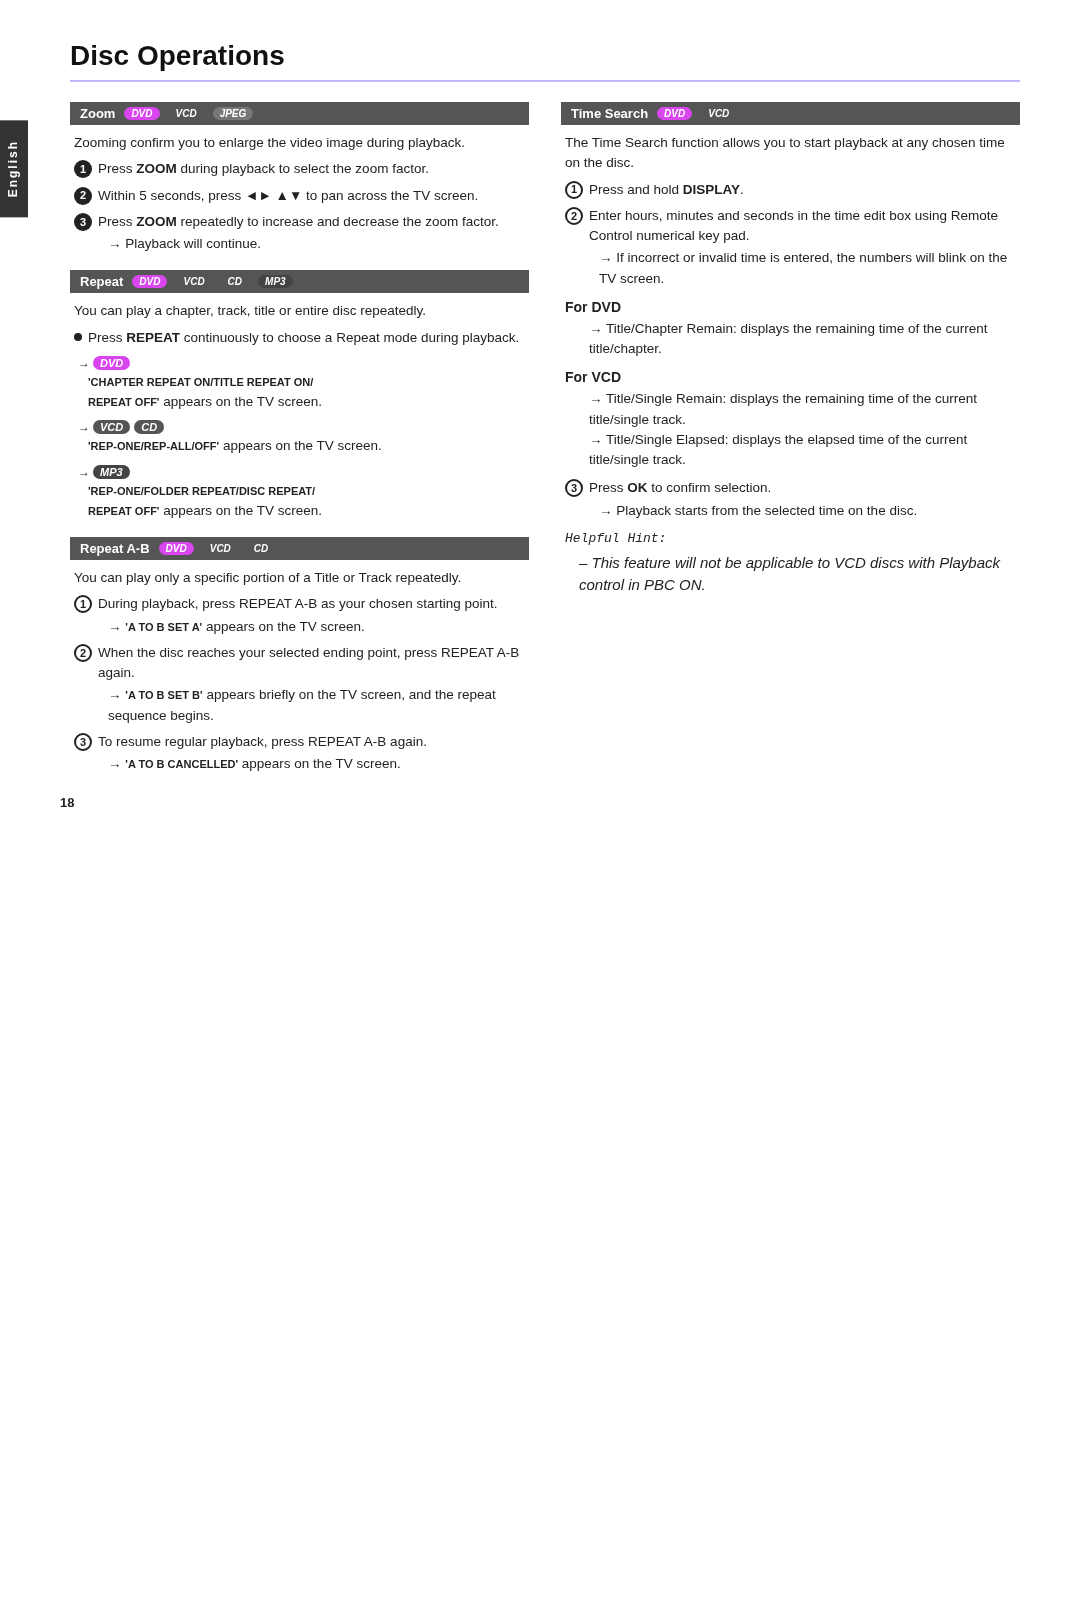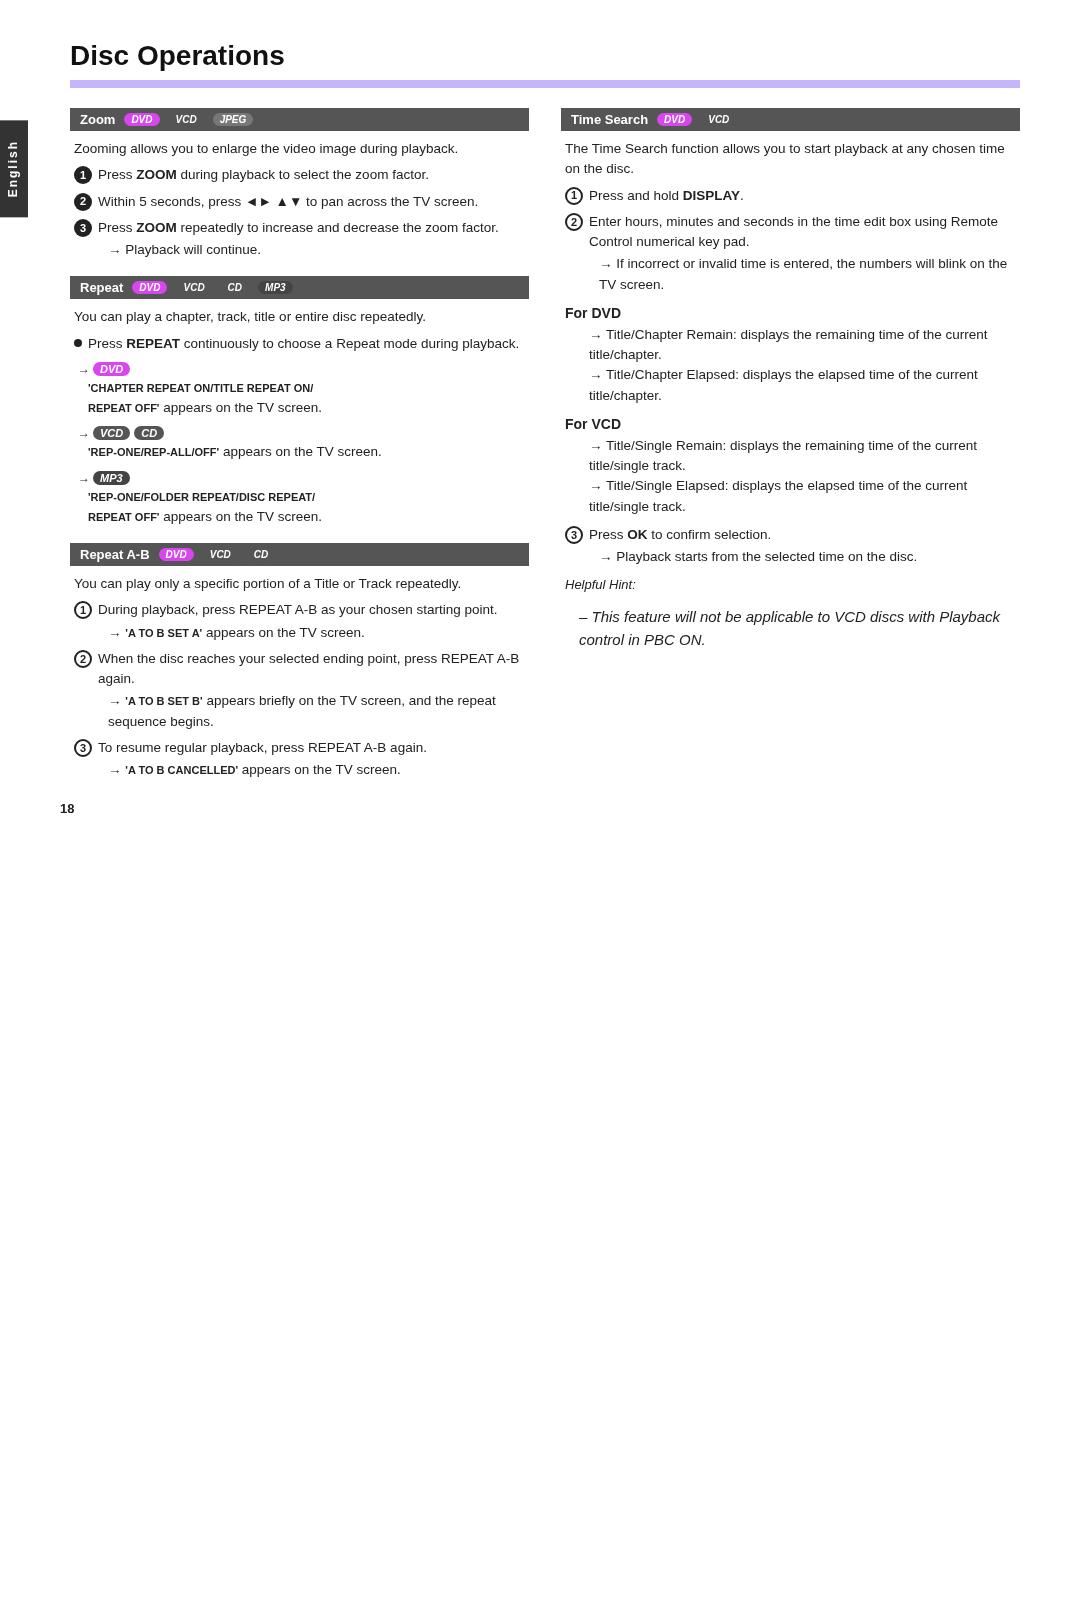--- a/index.html
+++ b/index.html
@@ -30,21 +30,21 @@
       transform: rotate(180deg);
       text-align: center;
       padding: 20px 6px;
       letter-spacing: 2px;
     }
     
     .page-title {
       font-size: 28px;
       font-weight: bold;
       color: #111;
-      border-bottom: 8px solid #c4b5fd;
+      border-bottom: 2px solid #c4b5fd;
       padding-bottom: 8px;
       margin-bottom: 20px;
     }
     
     .columns {
       display: flex;
       gap: 32px;
     }
     .col-left {
       flex: 1;
@@ -181,21 +181,22 @@
       font-size: 13px;
       font-weight: bold;
     }
     
     .helpful-hint {
       margin-top: 10px;
     }
     .helpful-hint .hint-title {
       font-style: italic;
       font-size: 13px;
-      margin-bottom: 14px;
+      margin-bottom: 6px;
+      font-family: Liberation Mono, monospace;
     }
     .helpful-hint .hint-body {
       font-style: italic;
       font-size: 15px;
       margin-left: 14px;
       line-height: 1.5;
     }
     b { font-weight: bold; }
     .bullet-disc {
       display: inline-block;
@@ -228,21 +229,21 @@
     <div class="col-left">
 
       <div>
         <div class="section-header">
           <span>Zoom</span>
           <span class="badge badge-dvd">DVD</span>
           <span class="badge badge-vcd">VCD</span>
           <span class="badge badge-jpeg">JPEG</span>
         </div>
         <div class="section-body">
-          <p>Zooming allows you to enlarge the video image during playback.</p>
+          <p>Zooming confirm you to enlarge the video image during playback.</p>
           <ol class="steps">
             <li>
               <span class="num">1</span>
               <div class="content">
                 Press <b>ZOOM</b> during playback to select the zoom factor.
               </div>
             </li>
             <li>
               <span class="num">2</span>
               <div class="content">
@@ -361,21 +362,20 @@
               <div class="content">
                 Enter hours, minutes and seconds in the time edit box using Remote Control numerical key pad.
                 <div class="arrow-hint">If incorrect or invalid time is entered, the numbers will blink on the TV screen.</div>
               </div>
             </li>
           </ol>
 
           <div class="for-heading">For DVD</div>
           <div class="indent-block">
             <span class="sub-arrow">Title/Chapter Remain: displays the remaining time of the current title/chapter.</span>
-            <span class="sub-arrow">Title/Chapter Elapsed: displays the elapsed time of the current title/chapter.</span>
           </div>
 
           <div class="for-heading">For VCD</div>
           <div class="indent-block">
             <span class="sub-arrow">Title/Single Remain: displays the remaining time of the current title/single track.</span>
             <span class="sub-arrow">Title/Single Elapsed: displays the elapsed time of the current title/single track.</span>
           </div>
 
           <ol class="steps" style="margin-top:8px;">
             <li>

